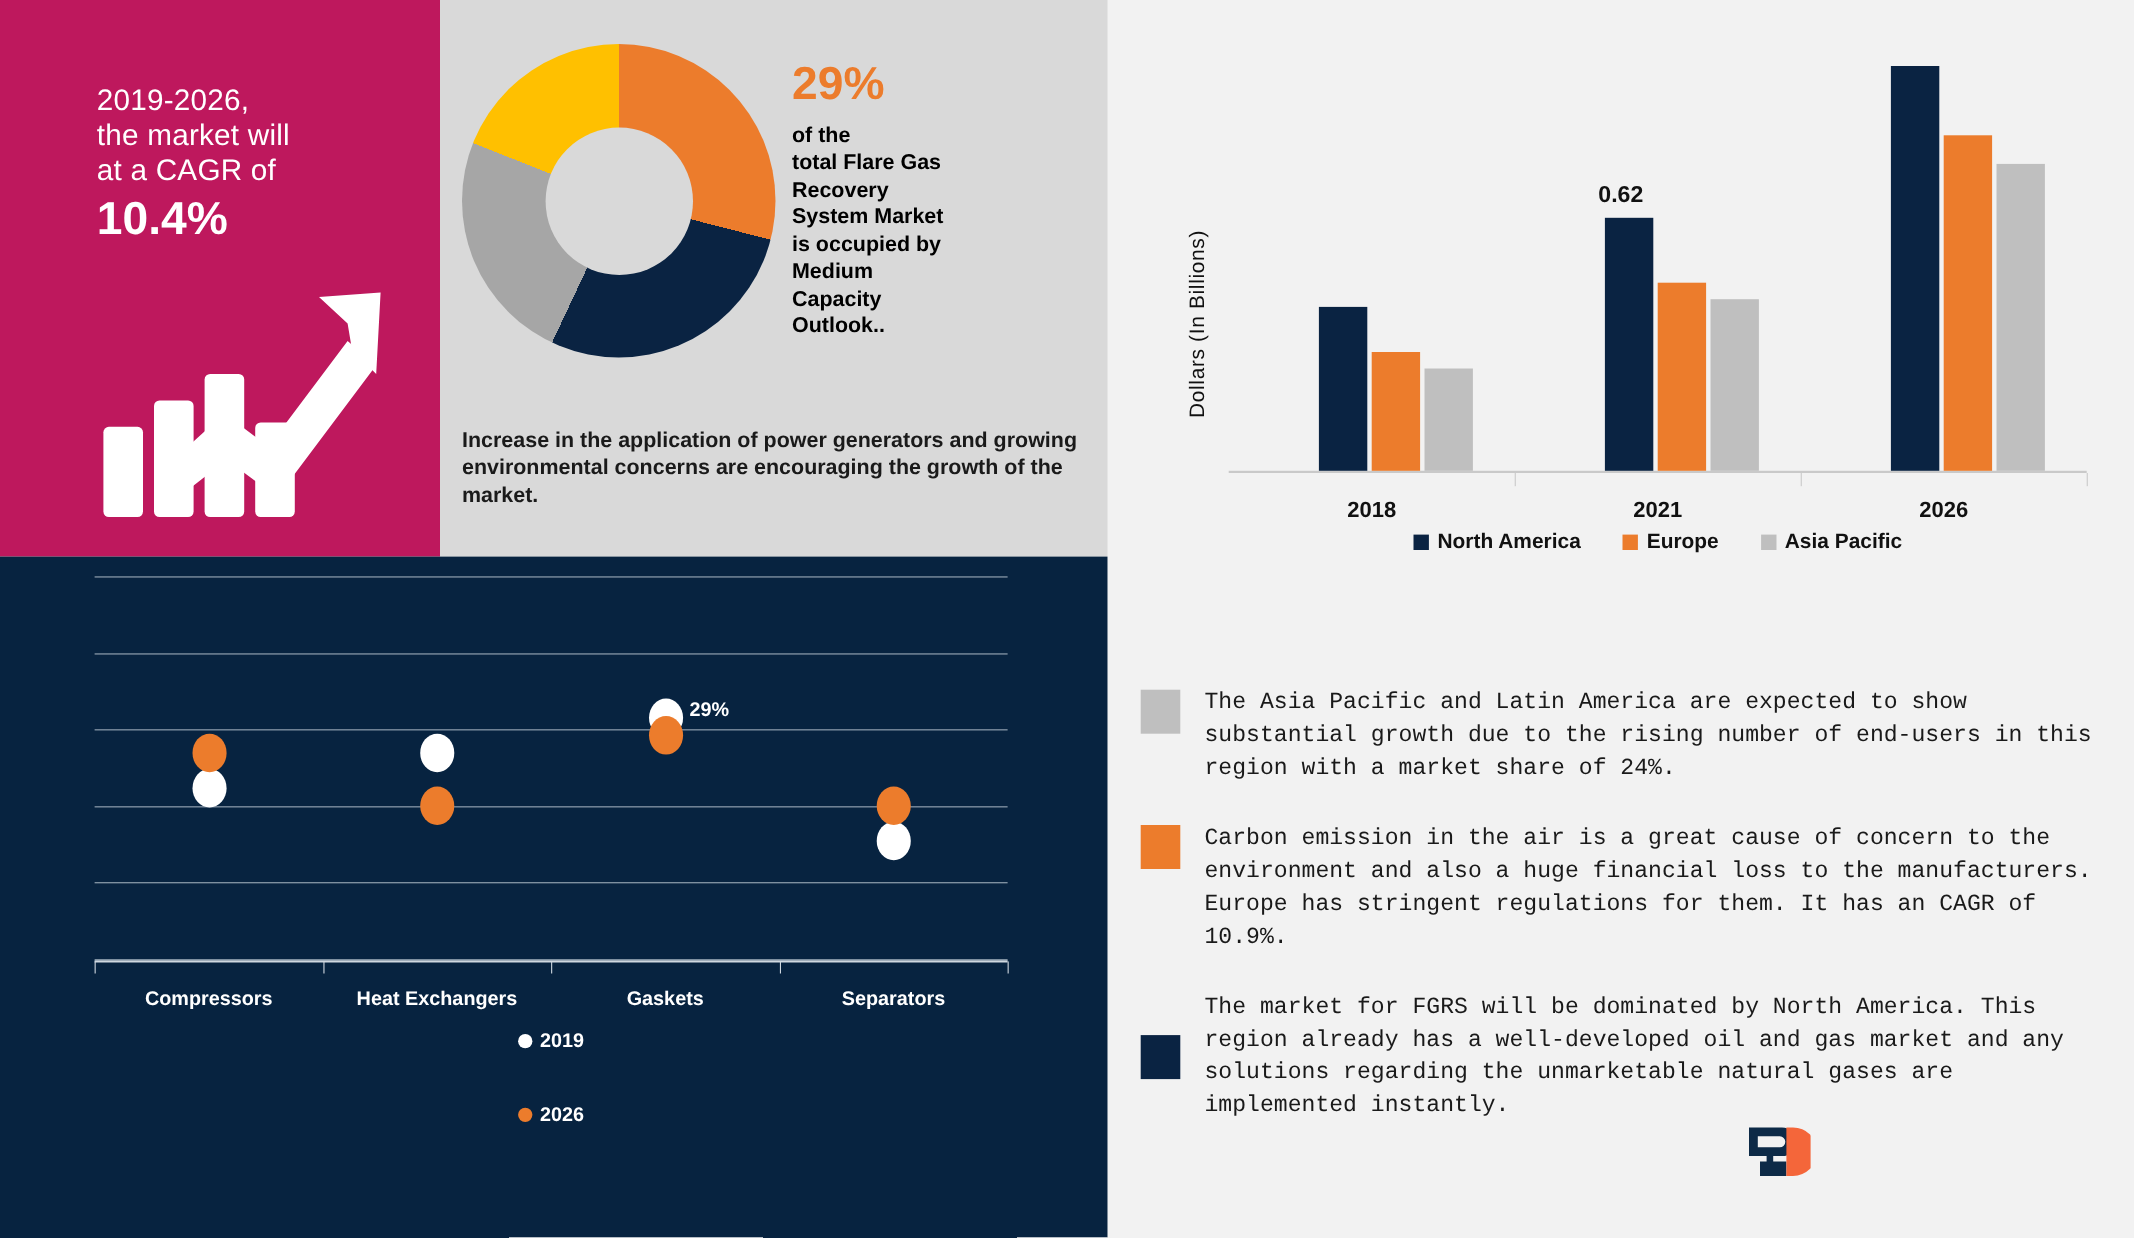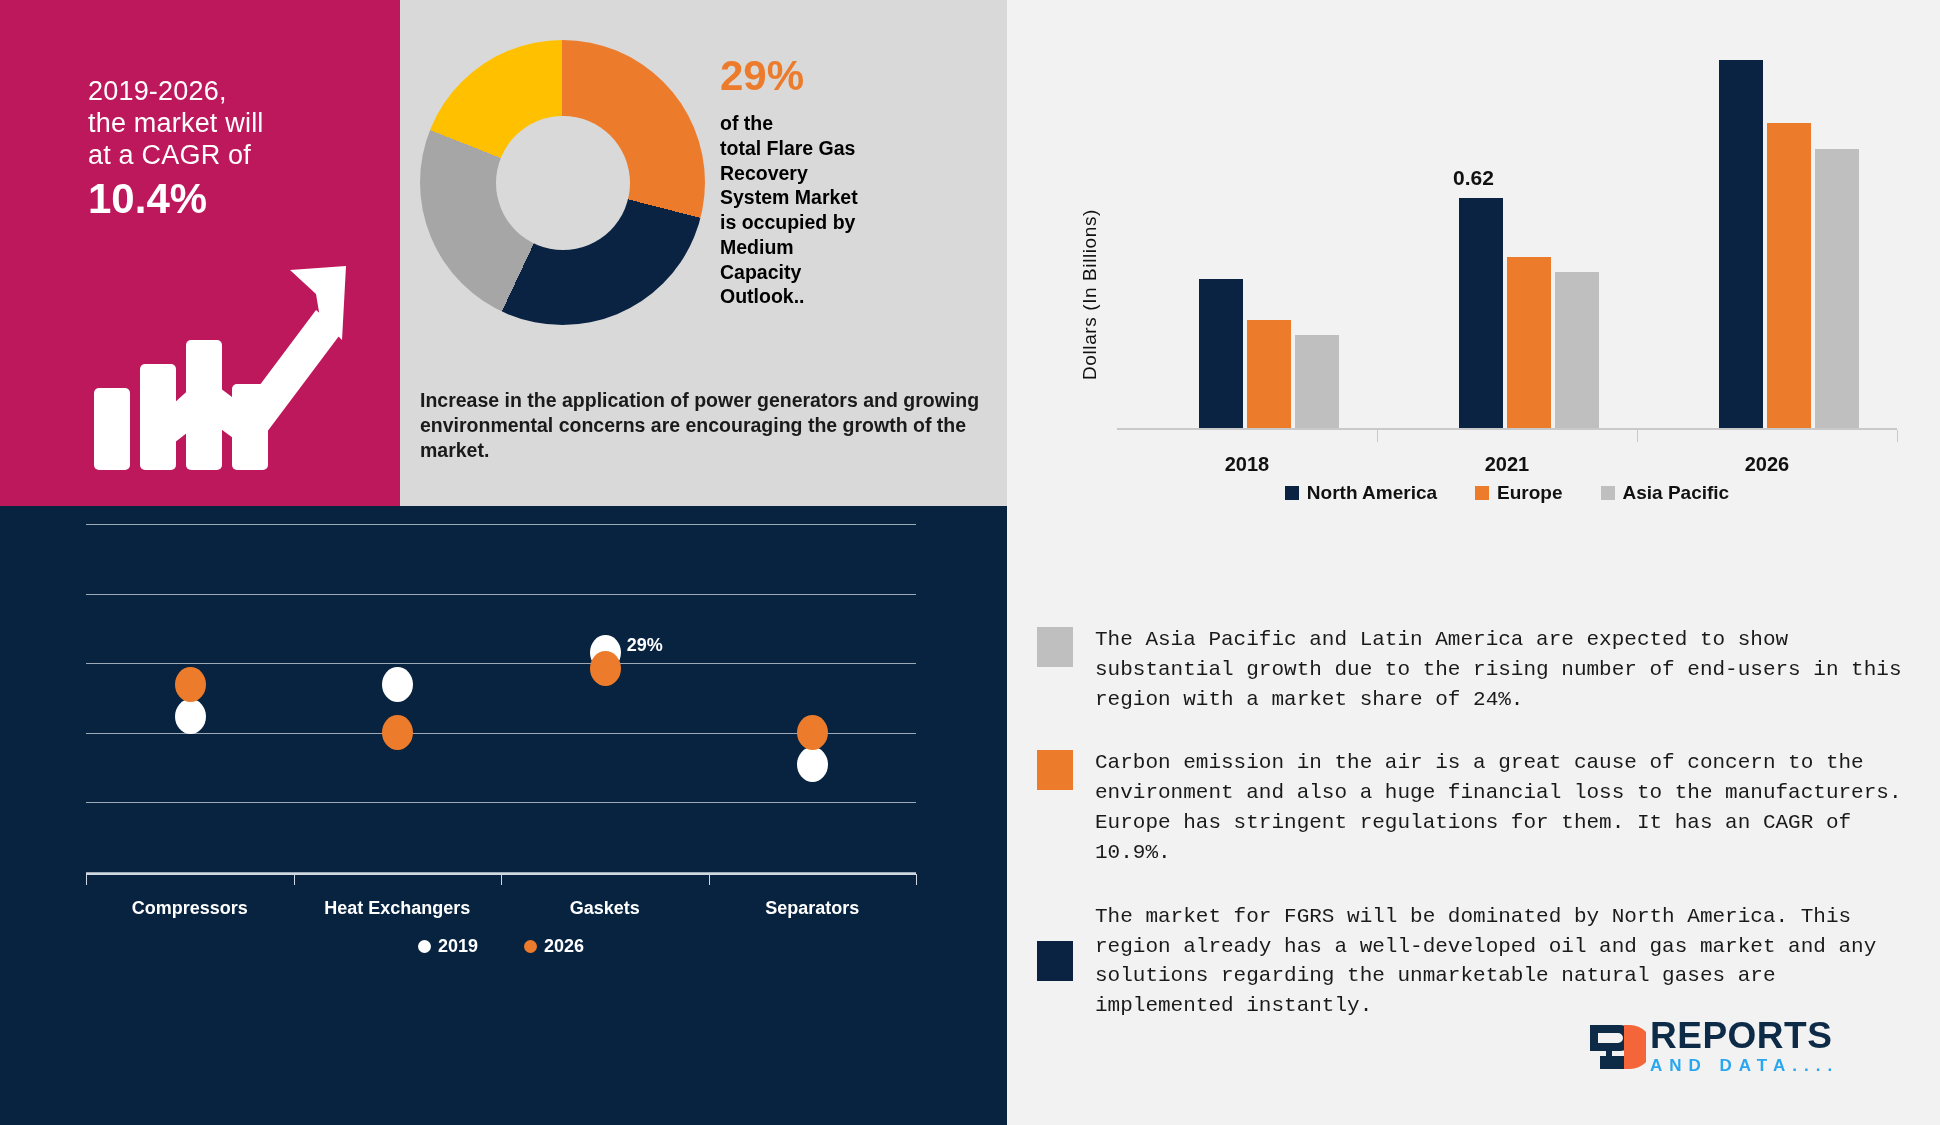--- a/index.html
+++ b/index.html
@@ -192,21 +192,21 @@
         <div class="cat-label" style="left: 221.25px; width: 180px;">Heat Exchangers</div>
         <div class="dot y2019" style="left: 503.75px; top: 110.667px;"></div>
         <div class="dot y2026" style="left: 503.75px; top: 126.778px;"></div>
         <div class="cat-label" style="left: 428.75px; width: 180px;">Gaskets</div>
         <div class="dot y2019" style="left: 711.25px; top: 223.444px;"></div>
         <div class="dot y2026" style="left: 711.25px; top: 191.222px;"></div>
         <div class="cat-label" style="left: 636.25px; width: 180px;">Separators</div>
         <div class="dot-label" style="left: 540.75px; top: 110.778px;">29%</div>
       </div>
 
-    <div class="dot-legend" id="dotLegend" style="left:86px;">
+    <div class="dot-legend" id="dotLegend" style="left:86px;flex-direction:column;">
         <div class="dl-item">
           <span class="dl-swatch" style="background: rgb(255, 255, 255);"></span>
           <span>2019</span>
         </div>
         <div class="dl-item">
           <span class="dl-swatch" style="background: rgb(236, 124, 44);"></span>
           <span>2026</span>
         </div>
       </div>
 
@@ -265,19 +265,15 @@
           <div class="note-text">The market for FGRS will be dominated by North America. This region already has a well-developed oil and gas market and any solutions regarding the unmarketable natural gases are implemented instantly.</div>
         </div>
       </div>
   </div>
 
   <div class="logo">
     <svg class="logo-mark" width="58" height="48" viewBox="0 0 58 48">
       <path fill="#0d2a47" d="M2 2 h30 a13 13 0 0 1 0 26 h-8 v5 h12 v13 h-24 v-13 h6 v-5 h-16z M10 10 v10 h20 a5 5 0 0 0 0 -10z"></path>
       <path fill="#f4663a" d="M36 2 h6 a22 22 0 0 1 0 44 h-6z"></path>
     </svg>
-    <div class="logo-words">
-      <div class="logo-main">REPORTS</div>
-      <div class="logo-sub">AND DATA....</div>
-    </div>
   </div>
 
 </div>
 
 </body></html>

